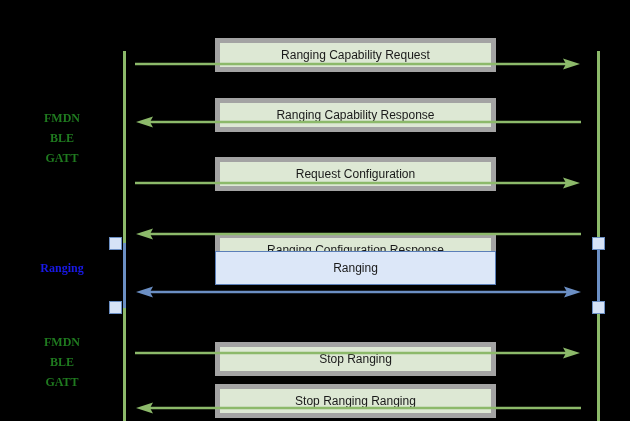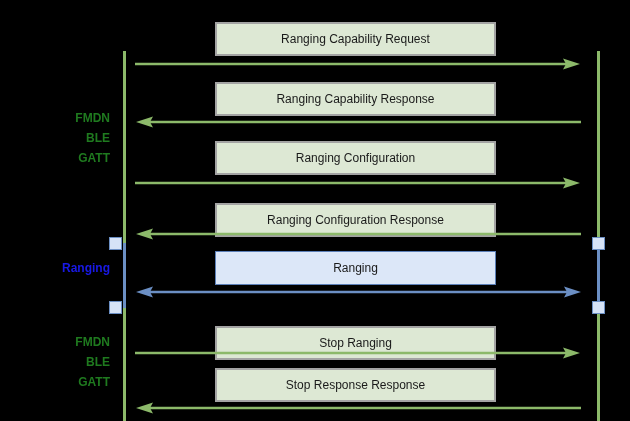--- a/index.html
+++ b/index.html
@@ -56,42 +56,44 @@
     height: 34px;
     box-sizing: border-box;
     display: flex;
     align-items: center;
     justify-content: center;
     font-size: 12px;
     color: #1a1a1a;
   }
   .msg-box.green {
     background: #dde8d4;
-    border: 2px solid #a3a3a3;
+    border: 5px solid #a3a3a3;
+    margin-top: 16px;
   }
   .msg-box.blue {
     background: #dce7f8;
     border: 1px solid #5b7fb8;
   }
 
   
   .arrow {
     position: absolute;
     height: 12px;
   }
   .arrow svg { display: block; }
 
   
   .group-label {
     position: absolute;
     width: 96px;
-    text-align: right;
+    text-align: center;
     font-size: 12px;
     font-weight: bold;
     line-height: 20px;
+    font-family: Liberation Serif, serif;
   }
   .group-label.green { color: #1f7a1f; }
   .group-label.blue  { color: #1919e6; }
   .group-label span { display: block; }
 </style>
 </head>
 <body>
 
 <div id="diagram">
 
@@ -135,30 +137,30 @@
     <span>Ranging Capability Response</span>
   </div>
   <div class="arrow" style="left:136px; top:116px; width:445px;">
     <svg width="445" height="12" viewBox="0 0 445 12">
       <line x1="7" y1="6" x2="445" y2="6" stroke="#8cb96a" stroke-width="2.5"></line>
       <polygon points="0,6 17,0.5 14,6 17,11.5" fill="#8cb96a"></polygon>
     </svg>
   </div>
 
   <div class="msg-box green" style="top:141px;">
-    <span>Ranging Configuration</span>
+    <span>Request Configuration</span>
   </div>
   <div class="arrow" style="left:135px; top:177px; width:445px;">
     <svg width="445" height="12" viewBox="0 0 445 12">
       <line x1="0" y1="6" x2="438" y2="6" stroke="#8cb96a" stroke-width="2.5"></line>
       <polygon points="445,6 428,0.5 431,6 428,11.5" fill="#8cb96a"></polygon>
     </svg>
   </div>
 
-  <div class="msg-box green" style="top:203px;">
+  <div class="msg-box green" style="top:217px;">
     <span>Ranging Configuration Response</span>
   </div>
   <div class="arrow" style="left:136px; top:228px; width:445px;">
     <svg width="445" height="12" viewBox="0 0 445 12">
       <line x1="7" y1="6" x2="445" y2="6" stroke="#8cb96a" stroke-width="2.5"></line>
       <polygon points="0,6 17,0.5 14,6 17,11.5" fill="#8cb96a"></polygon>
     </svg>
   </div>
 
   <div class="msg-box blue" style="top:251px;">
@@ -176,21 +178,21 @@
     <span>Stop Ranging</span>
   </div>
   <div class="arrow" style="left:135px; top:347px; width:445px;">
     <svg width="445" height="12" viewBox="0 0 445 12">
       <line x1="0" y1="6" x2="438" y2="6" stroke="#8cb96a" stroke-width="2.5"></line>
       <polygon points="445,6 428,0.5 431,6 428,11.5" fill="#8cb96a"></polygon>
     </svg>
   </div>
 
   <div class="msg-box green" style="top:368px;">
-    <span>Stop Response Response</span>
+    <span>Stop Ranging Ranging</span>
   </div>
   <div class="arrow" style="left:136px; top:402px; width:445px;">
     <svg width="445" height="12" viewBox="0 0 445 12">
       <line x1="7" y1="6" x2="445" y2="6" stroke="#8cb96a" stroke-width="2.5"></line>
       <polygon points="0,6 17,0.5 14,6 17,11.5" fill="#8cb96a"></polygon>
     </svg>
   </div>
 
 </div>
 

